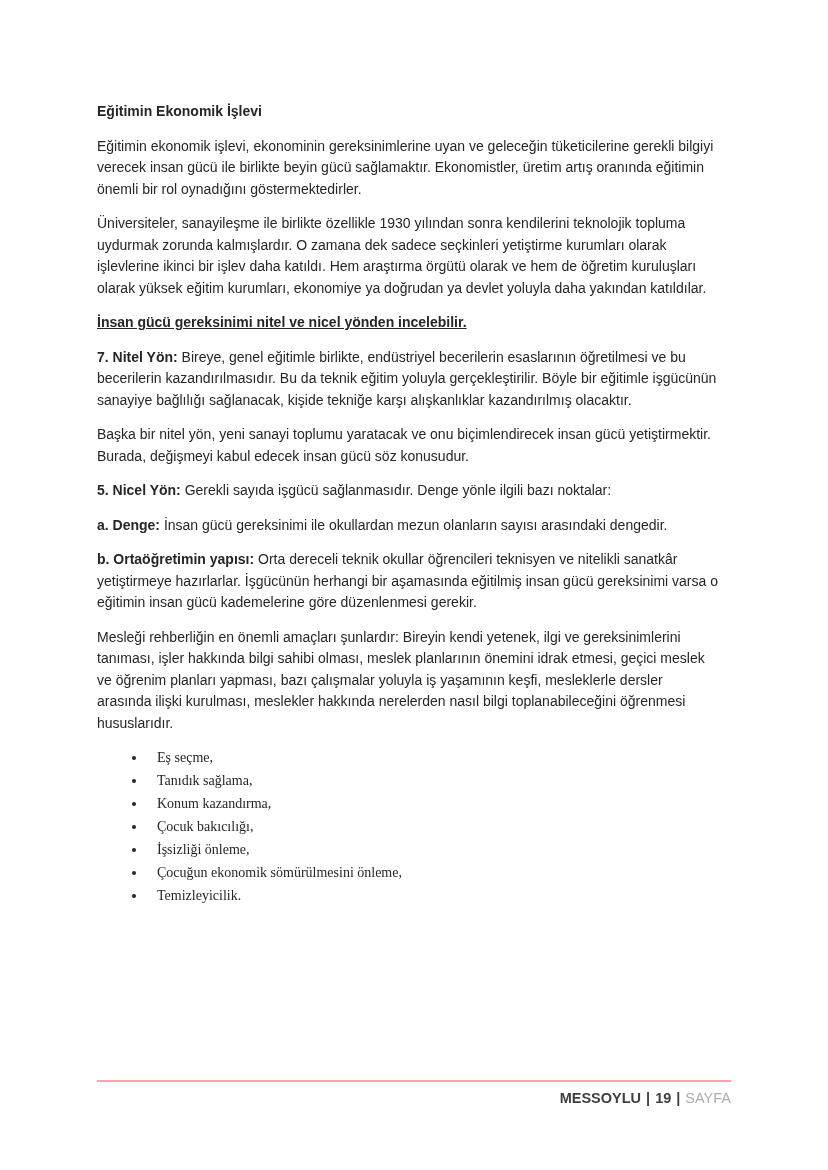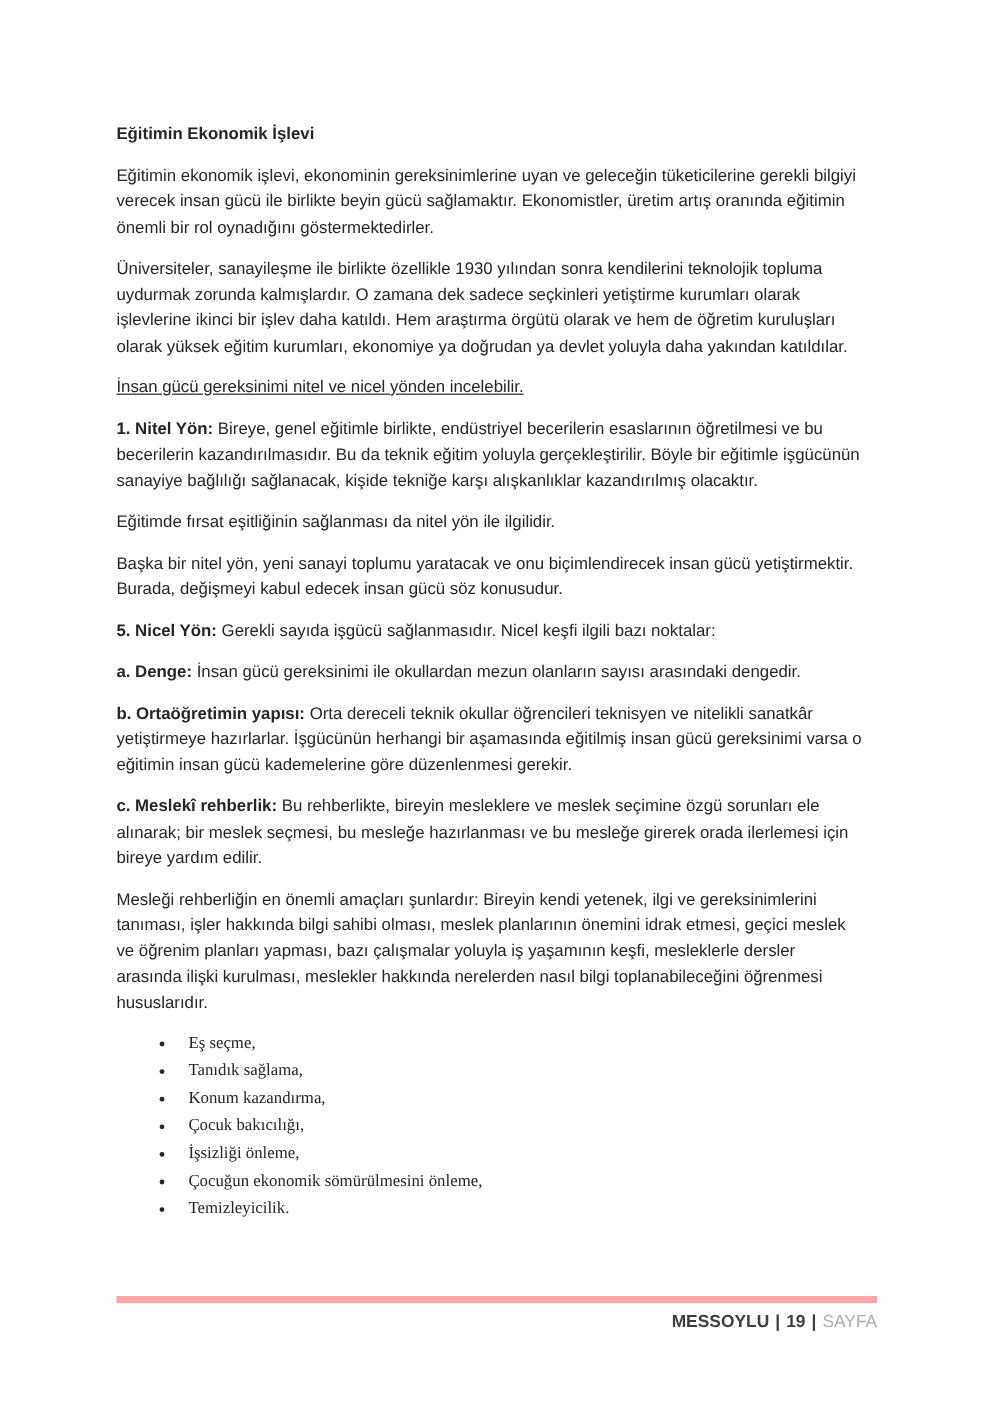--- a/index.html
+++ b/index.html
@@ -28,37 +28,37 @@
     color: #262626;
   }
   .doc-heading {
     font-weight: 700;
     margin: 0 0 13px 0;
   }
   .doc-paragraph {
     margin: 0 10px 13px 0;
   }
   .run-bold { font-weight: 700; }
-  .run-underline { text-decoration: underline; }
+  .run-underline { text-decoration: underline; font-weight: bold; }
   .doc-list {
     list-style: disc;
     margin: 2px 0 13px 0;
     padding-left: 50px;
   }
   .doc-list li {
     padding-left: 10px;
     margin-bottom: 1.5px;
     font-family: Liberation Serif, serif;
   }
   .page-footer-area {
     position: absolute;
     left: 97px;
     right: 97px;
     top: 1080px;
-    border-top: 6px solid #fca5a5;
+    border-top: 2px solid #fca5a5;
     padding-top: 7px;
     text-align: right;
     font-size: 14.5px;
     line-height: 18px;
   }
   .f-bold {
     color: #3f3f3f;
     font-weight: 700;
   }
   .f-sep { margin: 0 5px; }
@@ -69,27 +69,25 @@
 </style>
 </head>
 <body>
 
 <div class="page">
   <div class="doc">
       <p class="doc-heading">Eğitimin Ekonomik İşlevi</p>
       <p class="doc-paragraph"><span>Eğitimin ekonomik işlevi, ekonominin gereksinimlerine uyan ve geleceğin tüketicilerine gerekli bilgiyi verecek insan gücü ile birlikte beyin gücü sağlamaktır. Ekonomistler, üretim artış oranında eğitimin önemli bir rol oynadığını göstermektedirler.</span></p>
       <p class="doc-paragraph"><span>Üniversiteler, sanayileşme ile birlikte özellikle 1930 yılından sonra kendilerini teknolojik topluma uydurmak zorunda kalmışlardır. O zamana dek sadece seçkinleri yetiştirme kurumları olarak işlevlerine ikinci bir işlev daha katıldı. Hem araştırma örgütü olarak ve hem de öğretim kuruluşları olarak yüksek eğitim kurumları, ekonomiye ya doğrudan ya devlet yoluyla daha yakından katıldılar.</span></p>
       <p class="doc-paragraph"><span class="run-underline">İnsan gücü gereksinimi nitel ve nicel yönden incelebilir.</span></p>
-      <p class="doc-paragraph"><span class="run-bold">1. Nitel Yön:</span><span> Bireye, genel eğitimle birlikte, endüstriyel becerilerin esaslarının öğretilmesi ve bu becerilerin kazandırılmasıdır. Bu da teknik eğitim yoluyla gerçekleştirilir. Böyle bir eğitimle işgücünün sanayiye bağlılığı sağlanacak, kişide tekniğe karşı alışkanlıklar kazandırılmış olacaktır.</span></p>
-      <p class="doc-paragraph"><span>Eğitimde fırsat eşitliğinin sağlanması da nitel yön ile ilgilidir.</span></p>
+      <p class="doc-paragraph"><span class="run-bold">7. Nitel Yön:</span><span> Bireye, genel eğitimle birlikte, endüstriyel becerilerin esaslarının öğretilmesi ve bu becerilerin kazandırılmasıdır. Bu da teknik eğitim yoluyla gerçekleştirilir. Böyle bir eğitimle işgücünün sanayiye bağlılığı sağlanacak, kişide tekniğe karşı alışkanlıklar kazandırılmış olacaktır.</span></p>
       <p class="doc-paragraph"><span>Başka bir nitel yön, yeni sanayi toplumu yaratacak ve onu biçimlendirecek insan gücü yetiştirmektir. Burada, değişmeyi kabul edecek insan gücü söz konusudur.</span></p>
-      <p class="doc-paragraph"><span class="run-bold">5. Nicel Yön:</span><span> Gerekli sayıda işgücü sağlanmasıdır. Nicel keşfi ilgili bazı noktalar:</span></p>
+      <p class="doc-paragraph"><span class="run-bold">5. Nicel Yön:</span><span> Gerekli sayıda işgücü sağlanmasıdır. Denge yönle ilgili bazı noktalar:</span></p>
       <p class="doc-paragraph"><span class="run-bold">a. Denge:</span><span> İnsan gücü gereksinimi ile okullardan mezun olanların sayısı arasındaki dengedir.</span></p>
       <p class="doc-paragraph"><span class="run-bold">b. Ortaöğretimin yapısı:</span><span> Orta dereceli teknik okullar öğrencileri teknisyen ve nitelikli sanatkâr yetiştirmeye hazırlarlar. İşgücünün herhangi bir aşamasında eğitilmiş insan gücü gereksinimi varsa o eğitimin insan gücü kademelerine göre düzenlenmesi gerekir.</span></p>
-      <p class="doc-paragraph"><span class="run-bold">c. Meslekî rehberlik:</span><span> Bu rehberlikte, bireyin mesleklere ve meslek seçimine özgü sorunları ele alınarak; bir meslek seçmesi, bu mesleğe hazırlanması ve bu mesleğe girerek orada ilerlemesi için bireye yardım edilir.</span></p>
       <p class="doc-paragraph"><span>Mesleği rehberliğin en önemli amaçları şunlardır: Bireyin kendi yetenek, ilgi ve gereksinimlerini tanıması, işler hakkında bilgi sahibi olması, meslek planlarının önemini idrak etmesi, geçici meslek ve öğrenim planları yapması, bazı çalışmalar yoluyla iş yaşamının keşfi, mesleklerle dersler arasında ilişki kurulması, meslekler hakkında nerelerden nasıl bilgi toplanabileceğini öğrenmesi hususlarıdır.</span></p>
       <ul class="doc-list">
         <li>Eş seçme,</li>
         <li>Tanıdık sağlama,</li>
         <li>Konum kazandırma,</li>
         <li>Çocuk bakıcılığı,</li>
         <li>İşsizliği önleme,</li>
         <li>Çocuğun ekonomik sömürülmesini önleme,</li>
         <li>Temizleyicilik.</li>
       </ul>

